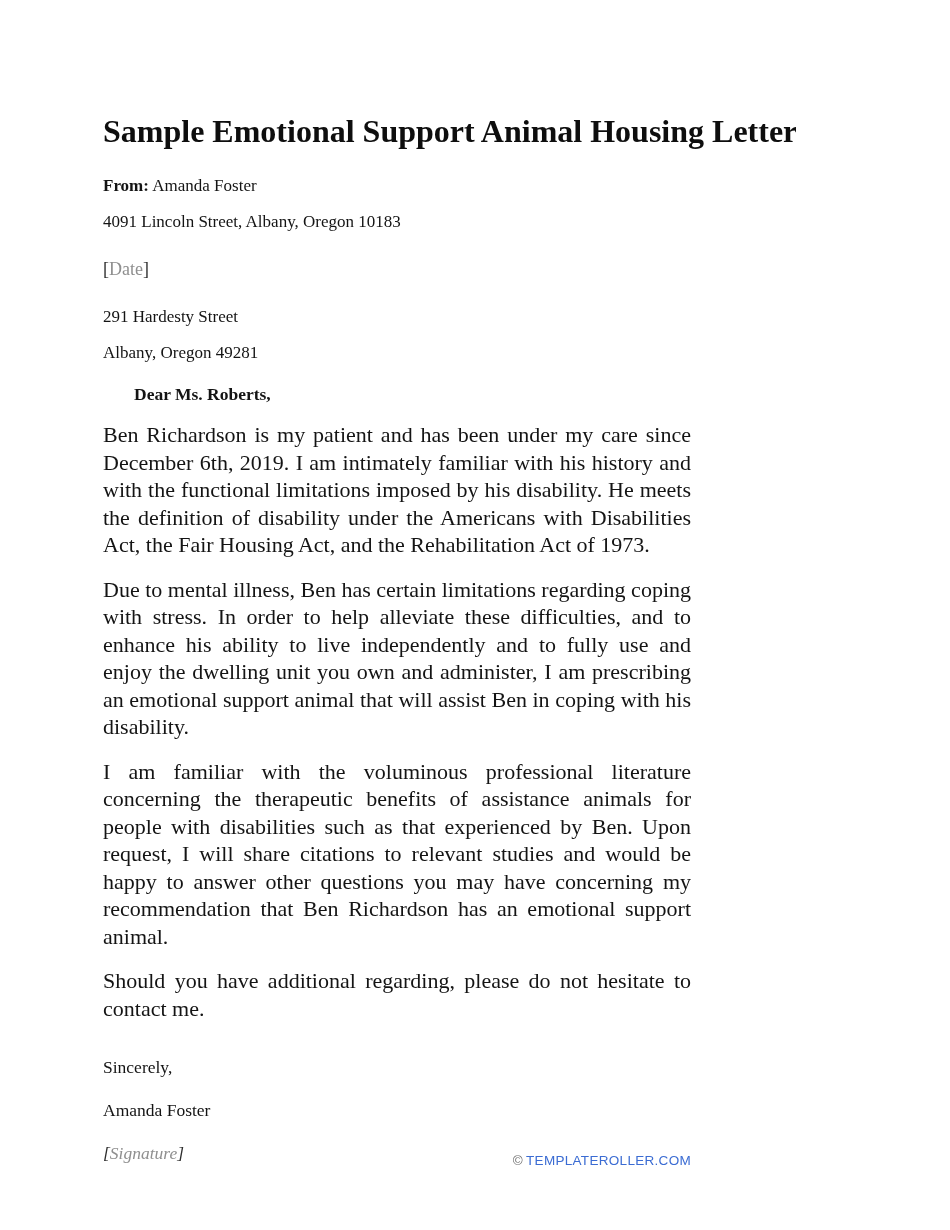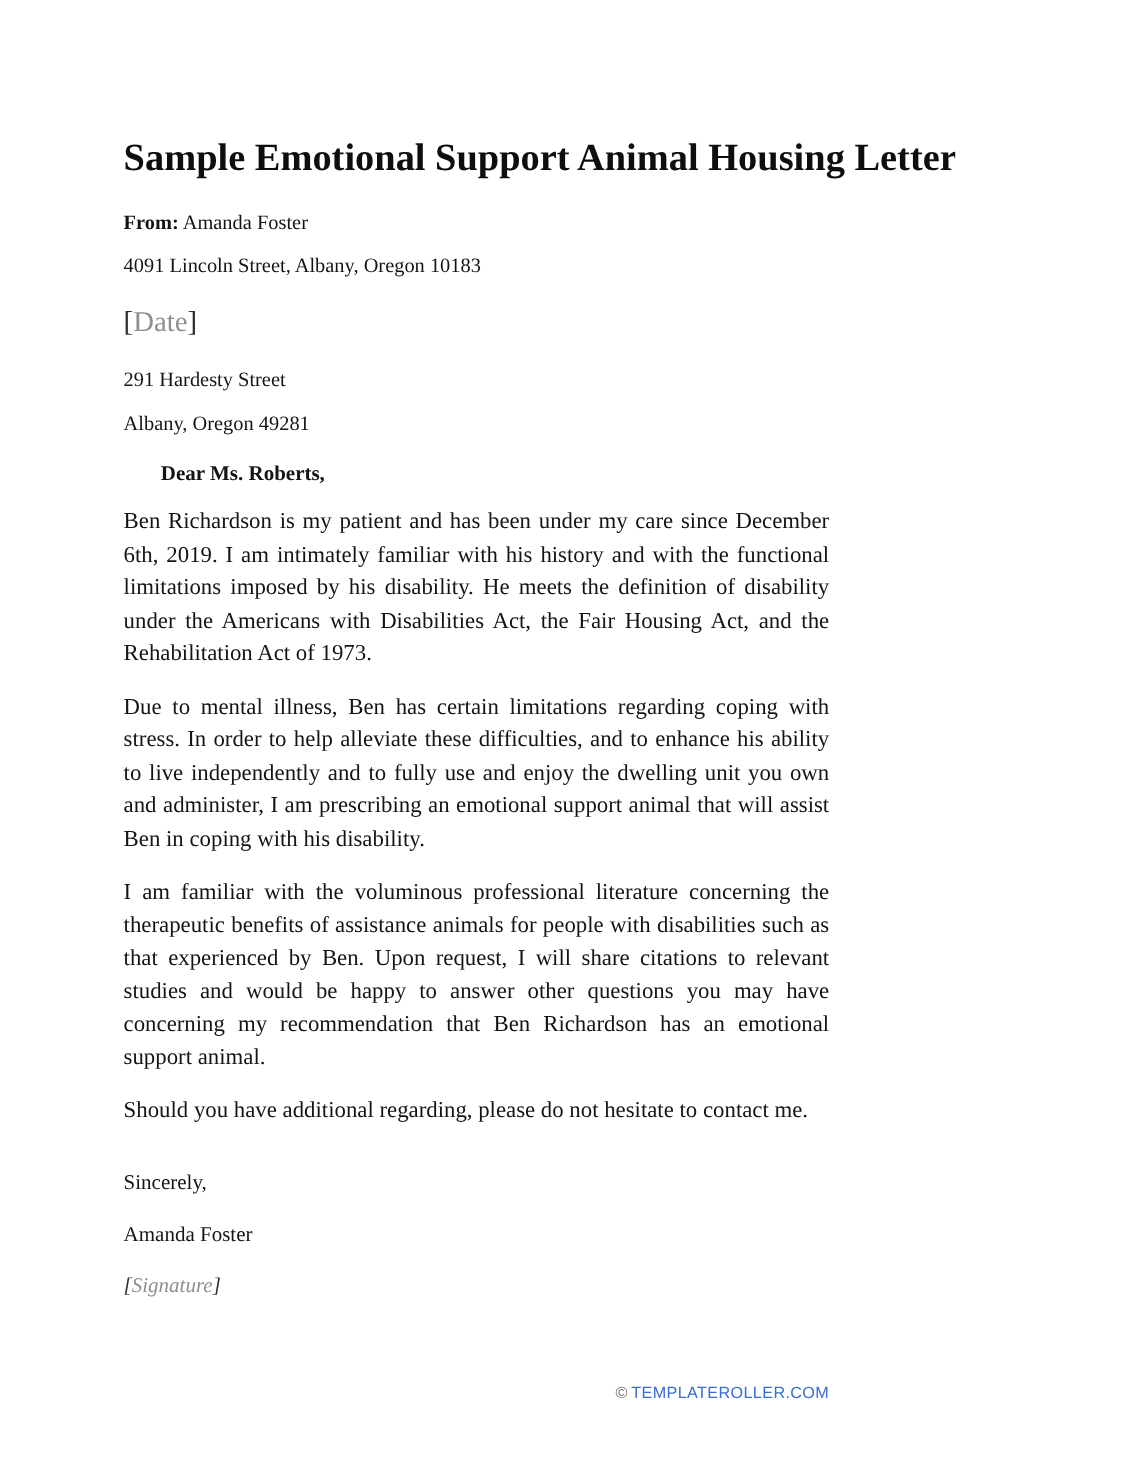--- a/index.html
+++ b/index.html
@@ -22,36 +22,36 @@
     margin-bottom: 25px;
     color: #0e0e0e;
   }
   .addr-line {
     font-size: 17px;
     line-height: 22px;
     margin-bottom: 14px;
   }
   .addr-line .lbl { font-weight: 700; }
   .placeholder-line {
-    font-size: 24px;
+    font-size: 18px;
     line-height: 22px;
   }
   .date-line { margin-top: 25px; margin-bottom: 26px; }
   .bracket { color: #2e2e2e; }
   .ph-text { color: #8f8f8f; }
   .salutation {
     font-size: 17.5px;
     font-weight: 700;
     line-height: 22px;
     margin-top: 19px;
     margin-bottom: 16px;
     margin-left: 31px;
   }
   .body-par {
-    font-size: 19px;
+    font-size: 22px;
     line-height: 27.5px;
     text-align: justify;
     margin-bottom: 17px;
   }
   .closing-line {
     font-size: 17.5px;
     line-height: 22px;
     margin-bottom: 21px;
   }
   .signoff { margin-top: 34px; }

